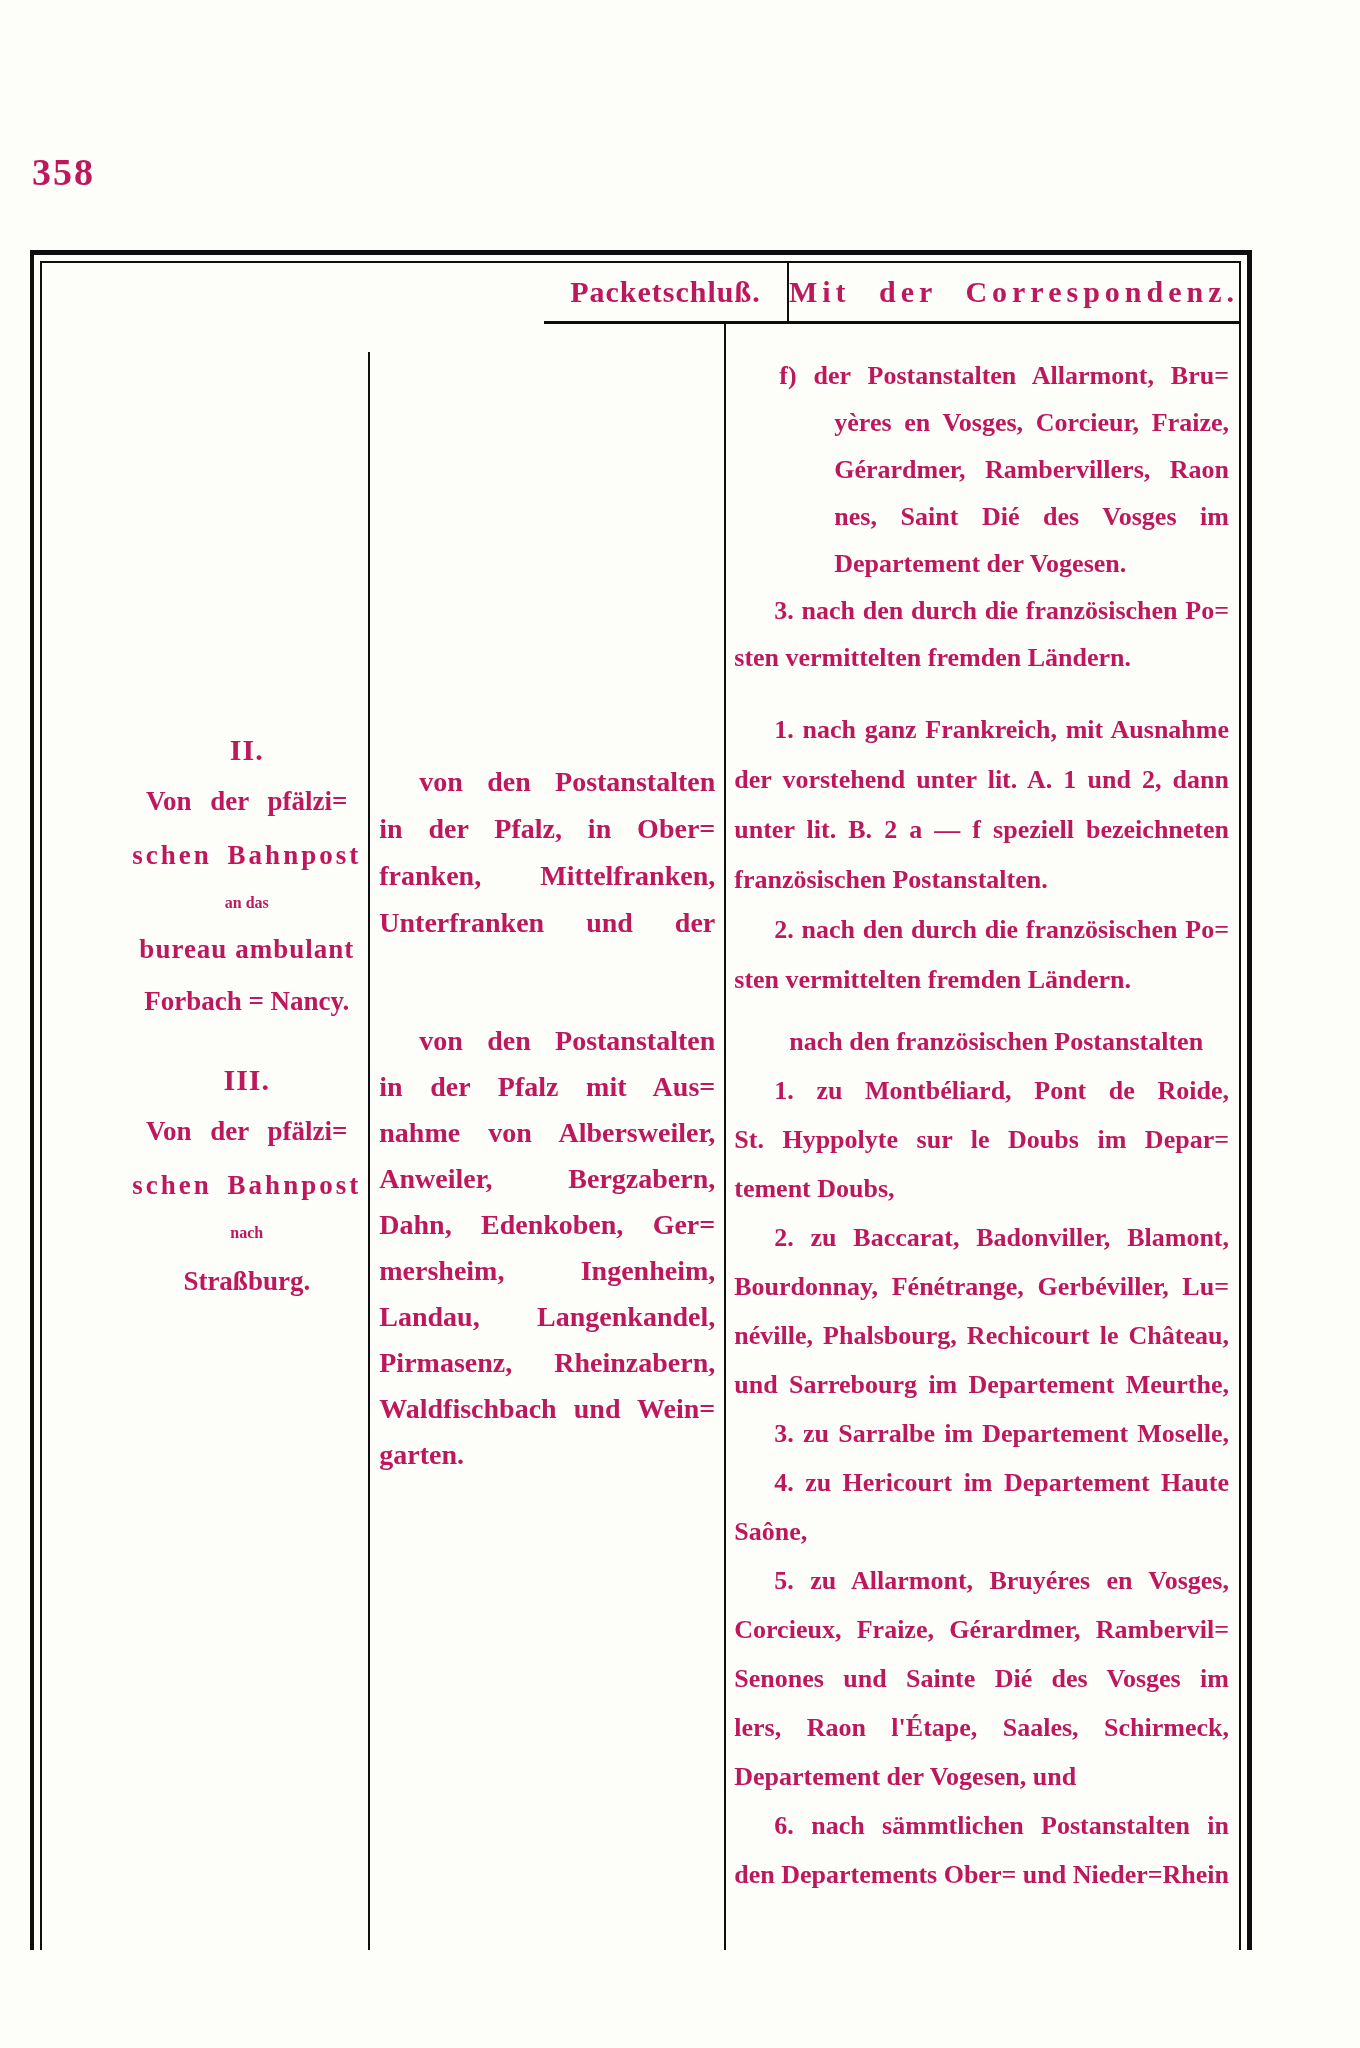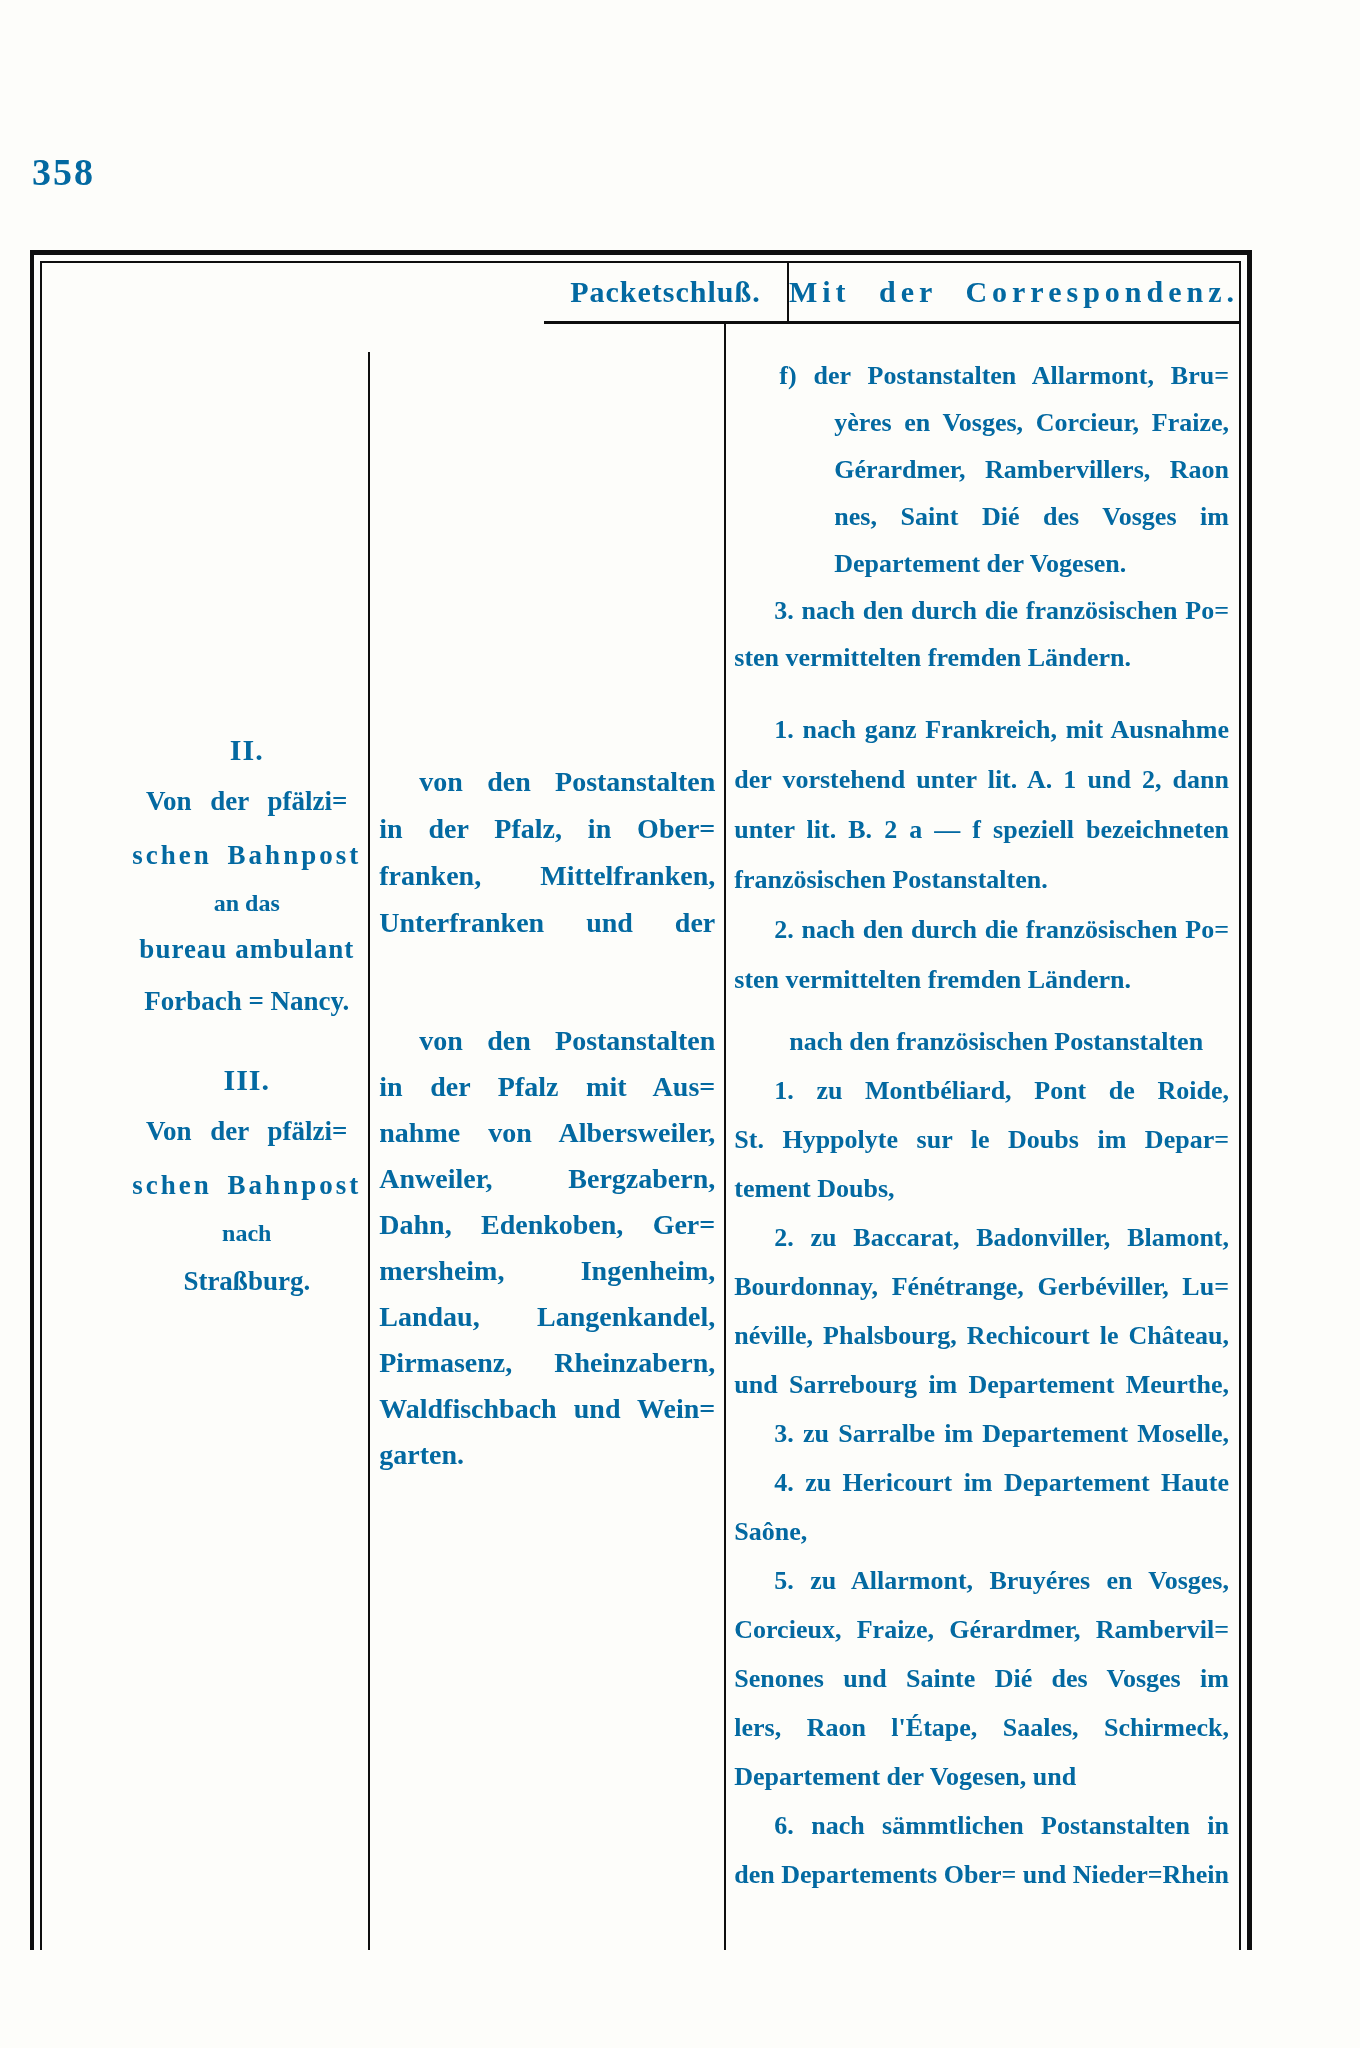--- a/index.html
+++ b/index.html
@@ -1,18 +1,18 @@
 <!DOCTYPE html>
 <html><head>
 <meta charset="utf-8">
 <style>
   html,body{margin:0;padding:0;background:#e8e8e4;}
   .page{
     position:relative;width:1360px;height:2048px;background:#fdfdfa;
-    color:#0369a1;font-family:"Liberation Serif","DejaVu Serif",serif;
+    color:#be185d;font-family:"Liberation Serif","DejaVu Serif",serif;
     font-weight:700;overflow:hidden;
   }
   .page-number{position:absolute;left:32px;top:150px;font-size:38px;letter-spacing:2px;}
   .table-outer{
     position:absolute;left:30px;top:250px;width:1222px;height:1700px;
     border-top:5px solid #0e0e0e;border-left:4px solid #0e0e0e;border-right:5px solid #0e0e0e;
     padding:6px 6px 0 6px;box-sizing:border-box;overflow:hidden;
   }
   .table-inner{
     width:100%;height:100%;box-sizing:border-box;
@@ -48,21 +48,21 @@
 
   .m2{margin-top:434px;line-height:47px;}
   .m3{margin-top:72px;line-height:46px;}
 
   .s2{margin-top:374px;}
   .s3{margin-top:28px;}
   .roman-num{font-size:30px;line-height:48px;letter-spacing:1px;}
   .lbl{font-size:27px;line-height:54px;}
   .lbl.wide{word-spacing:12px;}
   .lbl.sperr{letter-spacing:3px;word-spacing:6px;}
-  .lbl.small{font-size:24px;line-height:42px;}
+  .lbl.small{font-size:16px;line-height:42px;}
   .lbl.antiqua{font-size:27px;line-height:50px;letter-spacing:1px;}
 </style>
 </head>
 <body>
 
 <div class="page">
 
   <div class="page-number">358</div>
 
   <div class="table-outer">

